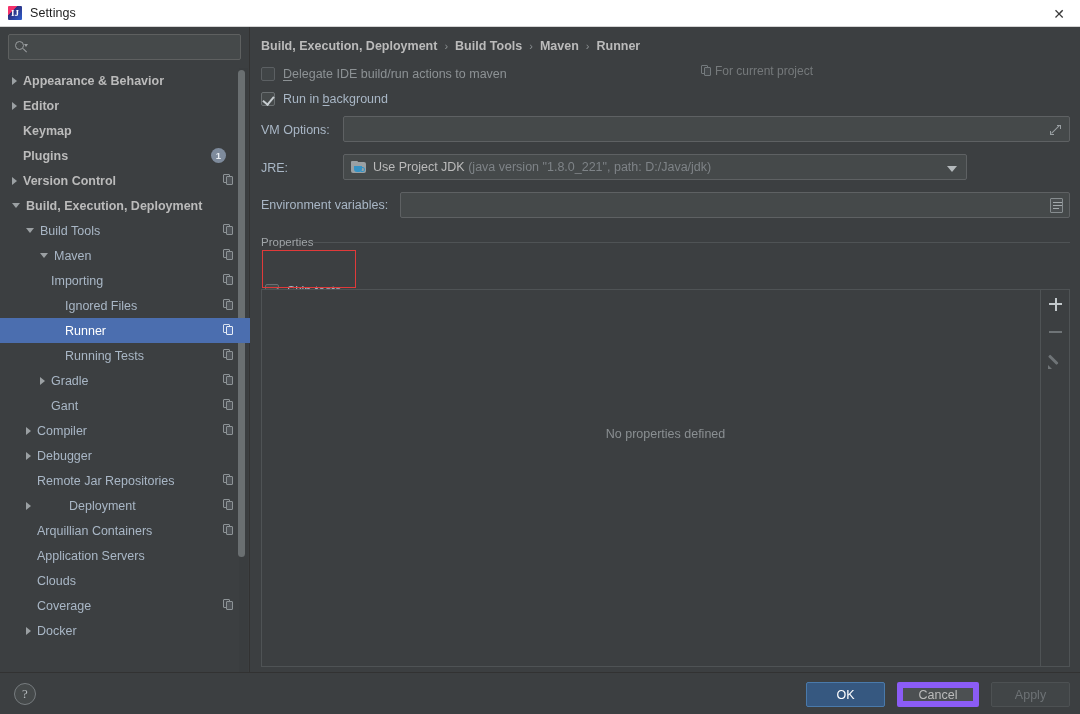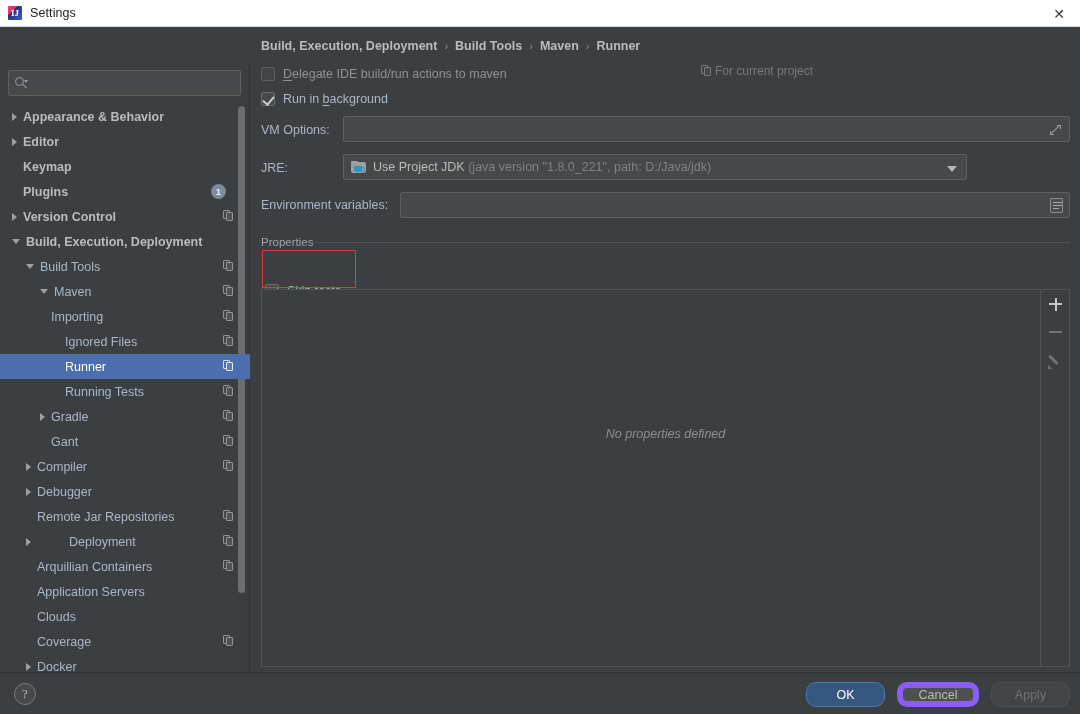--- a/index.html
+++ b/index.html
@@ -36,21 +36,20 @@
     position:absolute; right:0; top:0; width: 42px; height: 27px;
     display:flex; align-items:center; justify-content:center;
     color:#3a3a3a; font-size: 14px; line-height:1;
   }
 
   
   .sidebar {
     position: absolute; left: 0; top: 27px; width: 250px; height: 645px;
     background: #3c3f41;
     border-right: 1px solid #323232;
-    margin-top: 36px;
   }
   .search-wrap { padding: 7px 8px 0 8px; }
   .search-box {
     height: 26px; background: #45494a; border: 1px solid #5e6060;
     border-radius: 2px; display:flex; align-items:center; padding: 0 6px;
   }
   .search-icon { width: 13px; height: 13px; position: relative; flex:none; margin-right:4px; }
   .search-icon .ring {
     position:absolute; left:0; top:0; width:9px; height:9px;
     border:1.4px solid #9a9ea0; border-radius:50%;
@@ -227,21 +226,21 @@
   }
 
   .redbox {
     position:absolute; border: 1.6px solid #e03a3a; pointer-events: none;
   }
 
   .proptable {
     position:absolute; border: 1px solid #4f5355; background: #3c3f41;
   }
   .empty-text {
-    position:absolute; width: 100%; text-align:center; color: #8a8f92; font-size: 12.5px; font-style: italic;
+    position:absolute; width: 100%; text-align:center; color: #8a8f92; font-size: 12.5px;
   }
   .tools {
     position:absolute; border-left: 1px solid #4f5355;
     display:flex; flex-direction: column; align-items:center;
   }
   .tool-btn { width: 28px; height: 28px; position: relative; }
   .tb-plus::before, .tb-plus::after {
     content:""; position:absolute; background:#c3c9cc;
   }
   .tb-plus::before { left: 8px; top: 13px; width: 13px; height: 2px; }
@@ -265,21 +264,21 @@
     position:absolute; left: 0; top: 672px; width: 1080px; height: 42px;
     background: #3c3f41; border-top: 1px solid #323232;
   }
   .help-btn {
     position:absolute; left: 14px; top: 10px; width: 22px; height: 22px;
     border-radius: 50%; border: 1px solid #777c7f; background: #45494a;
     color: #b6bbbe; font-size: 13px; display:flex; align-items:center; justify-content:center;
     font-family:"Liberation Serif", serif;
   }
   .btn {
-    position:absolute; height: 25px; border-radius: 10px;
+    position:absolute; height: 25px; border-radius: 2px;
     font-size: 12.5px; display:flex; align-items:center; justify-content:center;
     font-family:"Liberation Sans", sans-serif;
   }
   .btn.primary { background: #365880; border: 1px solid #4a7aab; color: #ffffff; }
   .btn.normal { background: #4c5052; border: 6px solid #8b5cf6; color: #bbbbbb; }
   .btn.disabled { background: #414547; border: 1px solid #4d5153; color: #6d7275; }
 </style>
 </head>
 <body>
 

